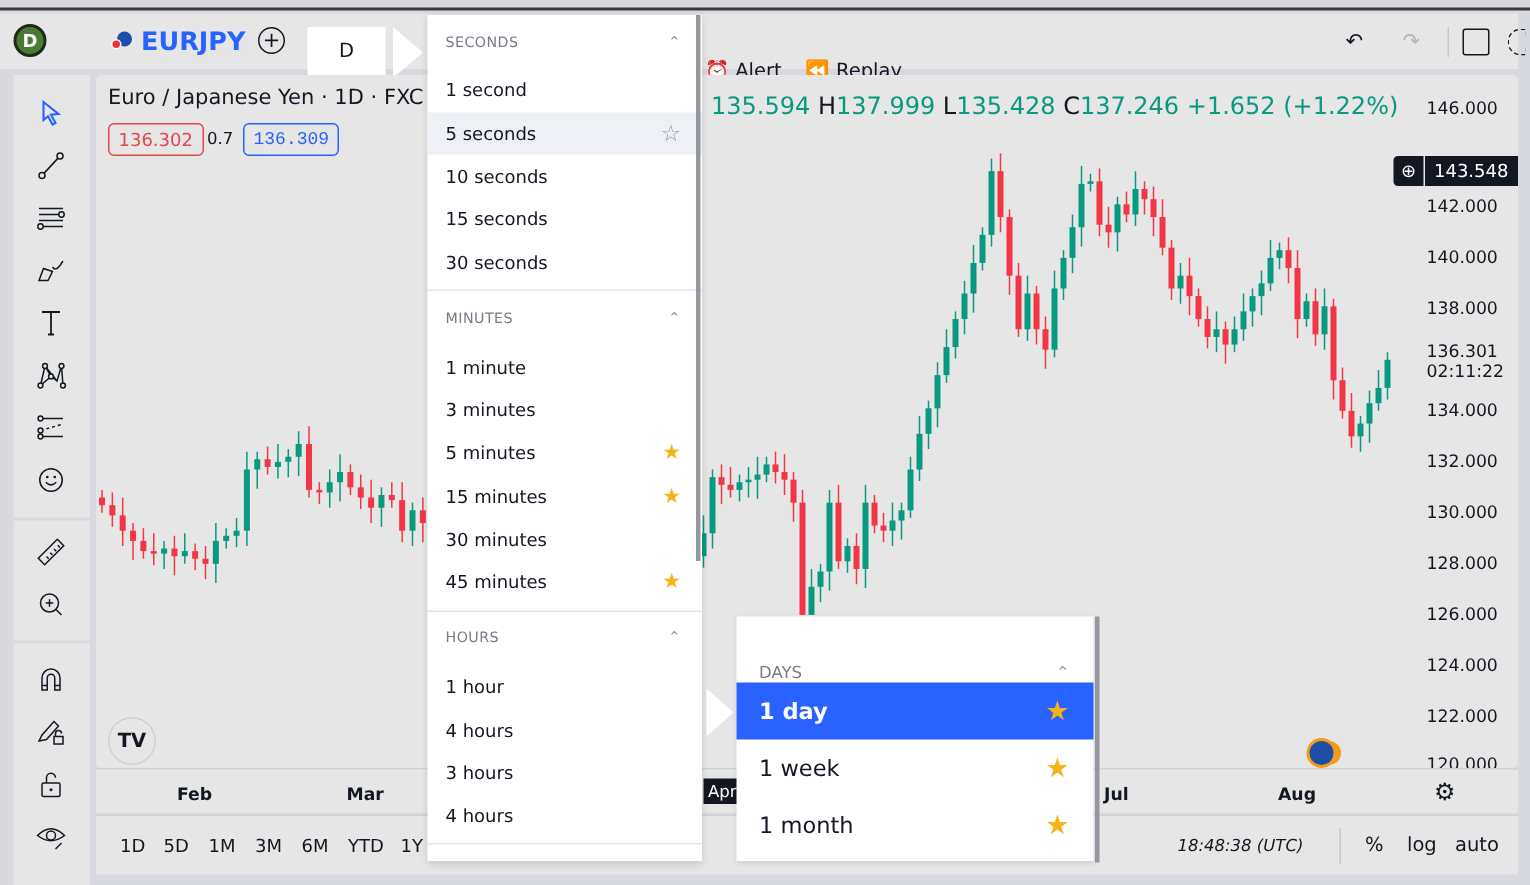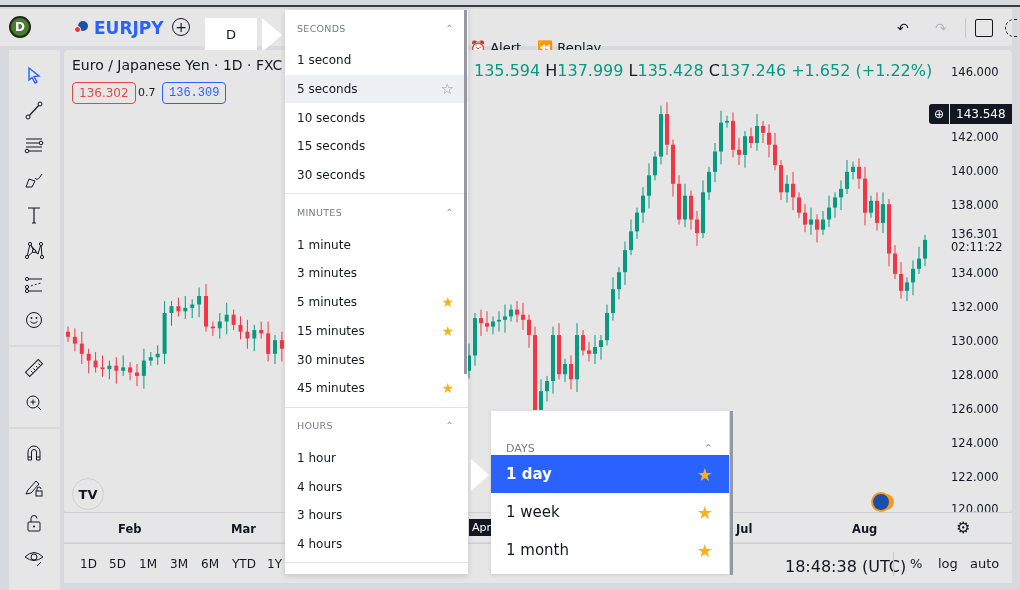--- a/index.html
+++ b/index.html
@@ -46,21 +46,21 @@
   .tv-logo { position: absolute; left: 8px; top: 428px; width: 32px; height: 32px; border: 1px solid #d0d0d0; border-radius: 50%; display: flex; align-items: center; justify-content: center; font-weight: bold; font-size: 13px; color: #131722; }
   .eu-flag { position: absolute; left: 807px; top: 442px; width: 20px; height: 20px; border-radius: 50%; background: #1d4fa8; border: 2px solid #f49b18; box-shadow: 5px 0 0 -2px #f49b18; }
 
   .timeaxis { position: absolute; left: 64px; top: 512px; width: 948px; height: 30px; background: #e6e6e6; border-top: 1px solid #d0d1d6; }
   .tlabel { position: absolute; top: 9px; font-size: 11.5px; color: #131722; font-weight: bold; }
   .apr-label { position: absolute; left: 405px; top: 6px; background: #131722; color: #fff; font-size: 11px; padding: 2px 3px; }
   .gear { position: absolute; left: 892px; top: 5px; font-size: 16px; }
 
   .bottombar { position: absolute; left: 64px; top: 543px; width: 948px; height: 40px; background: #e6e6e6; border-top: 1px solid #d0d1d6; }
   .range { position: absolute; top: 13px; font-size: 12px; color: #131722; }
-  .clock { position: absolute; left: 721px; top: 13px; font-size: 16px; }
+  .clock { position: absolute; left: 721px; top: 13px; font-size: 11px; font-style: italic; }
   .bsep { position: absolute; left: 829px; top: 8px; width: 1px; height: 24px; background: #c5c7ce; }
   .pct { position: absolute; left: 846px; top: 12px; font-size: 13px; }
   .log { position: absolute; left: 874px; top: 12px; font-size: 13px; }
   .auto { position: absolute; left: 906px; top: 12px; font-size: 13px; }
 
   
   .dropdown { position: absolute; left: 285px; top: 10px; width: 183px; height: 564px; background: #fff; box-shadow: 0 2px 6px rgba(0,0,0,0.15); overflow: hidden; }
   .dd-scroll { position: absolute; right: 1px; top: 0; width: 3px; height: 364px; background: #9598a1; }
   .sec-head { height: 36px; display: flex; align-items: center; justify-content: space-between; padding: 0 14px 0 12px; font-size: 9.5px; color: #787b86; letter-spacing: 0.3px; }
   .sec-head .chev { font-size: 10px; color: #9598a1; }

